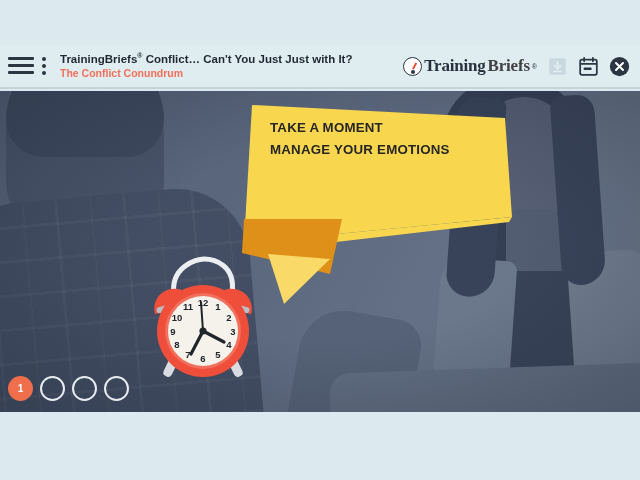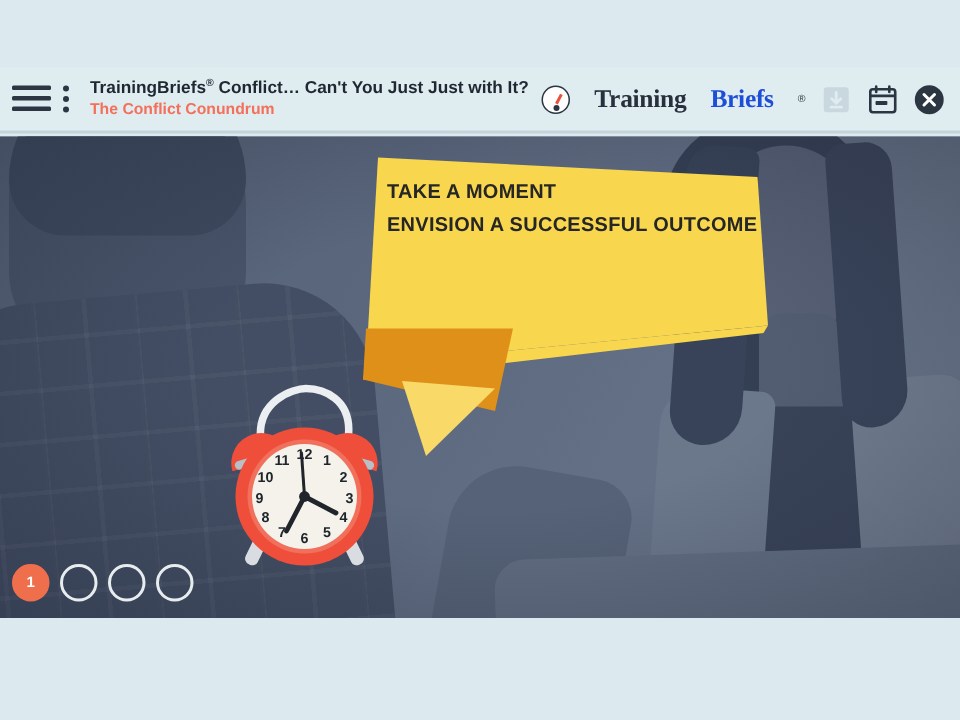--- a/index.html
+++ b/index.html
@@ -41,39 +41,39 @@
   #course-title sup { font-size:7px; vertical-align:super; }
   #course-subtitle {
     font-size:10.5px; font-weight:bold; color:#f4705a; white-space:nowrap; margin-top:3px;
   }
 
   #header-right {
     margin-left:auto; display:flex; align-items:center; gap:10px; padding-right:10px;
   }
 
   
-  #brand { display:flex; align-items:center; gap:16px; }
+  #brand { display:flex; align-items:center; gap:2px; }
   #brand-mark {
     width:19px; height:19px; border-radius:50%;
     border:1.6px solid #2b3642; background:#fff;
     position:relative; flex:none;
   }
   #brand-mark::after {
     content:""; position:absolute; left:8px; top:4px;
     width:1.5px; height:7px; background:#e8503a;
     transform:rotate(28deg); transform-origin:bottom center;
   }
   #brand-mark::before {
     content:""; position:absolute; left:7px; top:12px;
     width:4px; height:4px; border-radius:50%; background:#2b3642;
   }
   .brand-word { font-family:"Liberation Serif", serif; font-size:17px; font-weight:bold;
                 letter-spacing:-0.2px; }
   .brand-training { color:#27313d; }
-  .brand-briefs { color:#1d4ed8; }
+  .brand-briefs { color:#404040; }
   .brand-reg { font-size:7px; color:#27313d; vertical-align:super; }
 
   .hicon { width:21px; height:21px; flex:none; cursor:pointer; }
 
   
   #stage {
     position:absolute; left:0; top:91px; width:640px; height:321px;
     overflow:hidden; background:#59637a;
   }
   #stage-photo { position:absolute; inset:0; }
@@ -152,21 +152,21 @@
   .tint { position:absolute; inset:0; background:rgba(70,86,120,0.30); }
   .vignette {
     position:absolute; inset:0;
     background:radial-gradient(ellipse at 52% 48%, rgba(0,0,0,0) 40%, rgba(25,32,48,0.30) 100%);
   }
 
   
   #bubble-wrap { position:absolute; left:222px; top:0px; width:300px; height:240px; }
   #bubble-svg { position:absolute; left:0; top:0; }
   #bubble-text {
-    position:absolute; left:36px; top:26px; width:260px;
+    position:absolute; left:48px; top:26px; width:260px;
     color:#262626; font-weight:bold; font-size:13.3px; line-height:22px;
     letter-spacing:0.2px;
   }
   #bubble-text div { white-space:nowrap; }
 
   
   #clock { position:absolute; left:144px; top:162px; width:118px; height:130px; }
 
   
   #pager {
@@ -309,21 +309,21 @@
 
         <polygon points="30,14 283,27 290,126 22,152" fill="#f8d64e"></polygon>
 
         <polygon points="22,152 290,126 287,131 20,162" fill="#f8d64e"></polygon>
         <polygon points="22,128 120,128 108,183 20,162" fill="#df9019"></polygon>
 
         <polygon points="46,163 108,168 62,213" fill="#f9d967"></polygon>
       </svg>
       <div id="bubble-text">
         <div>TAKE A MOMENT</div>
-        <div>ENVISION A SUCCESSFUL OUTCOME</div>
+        <div>MANAGE YOUR EMOTIONS</div>
       </div>
     </div>
 
     <div id="pager">
       <div class="dot active">1</div>
       <div class="dot"></div>
       <div class="dot"></div>
       <div class="dot"></div>
     </div>
   </div>

